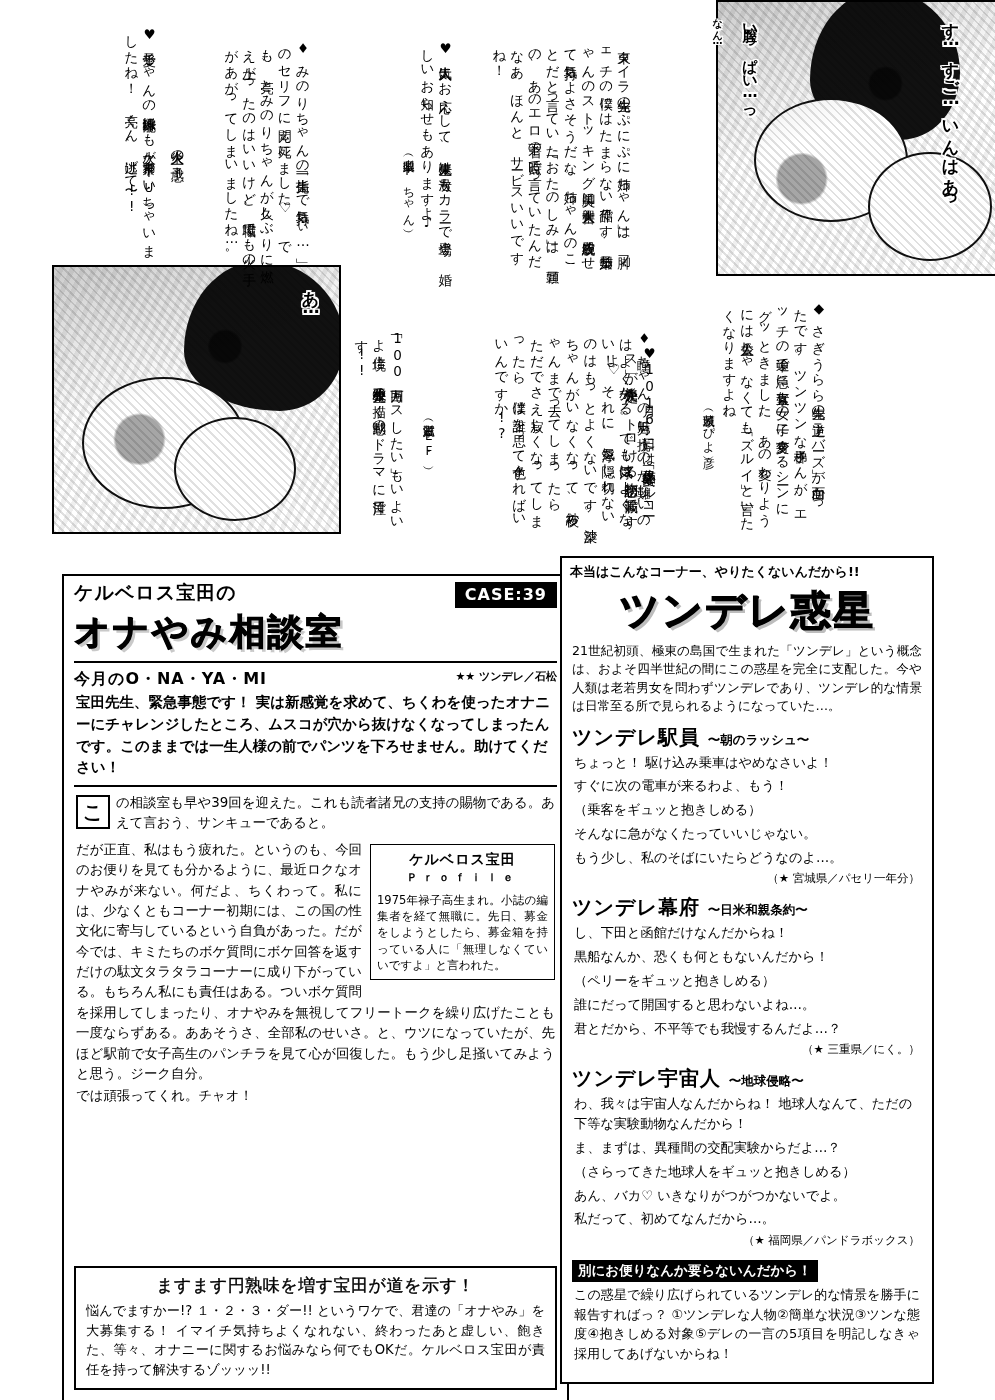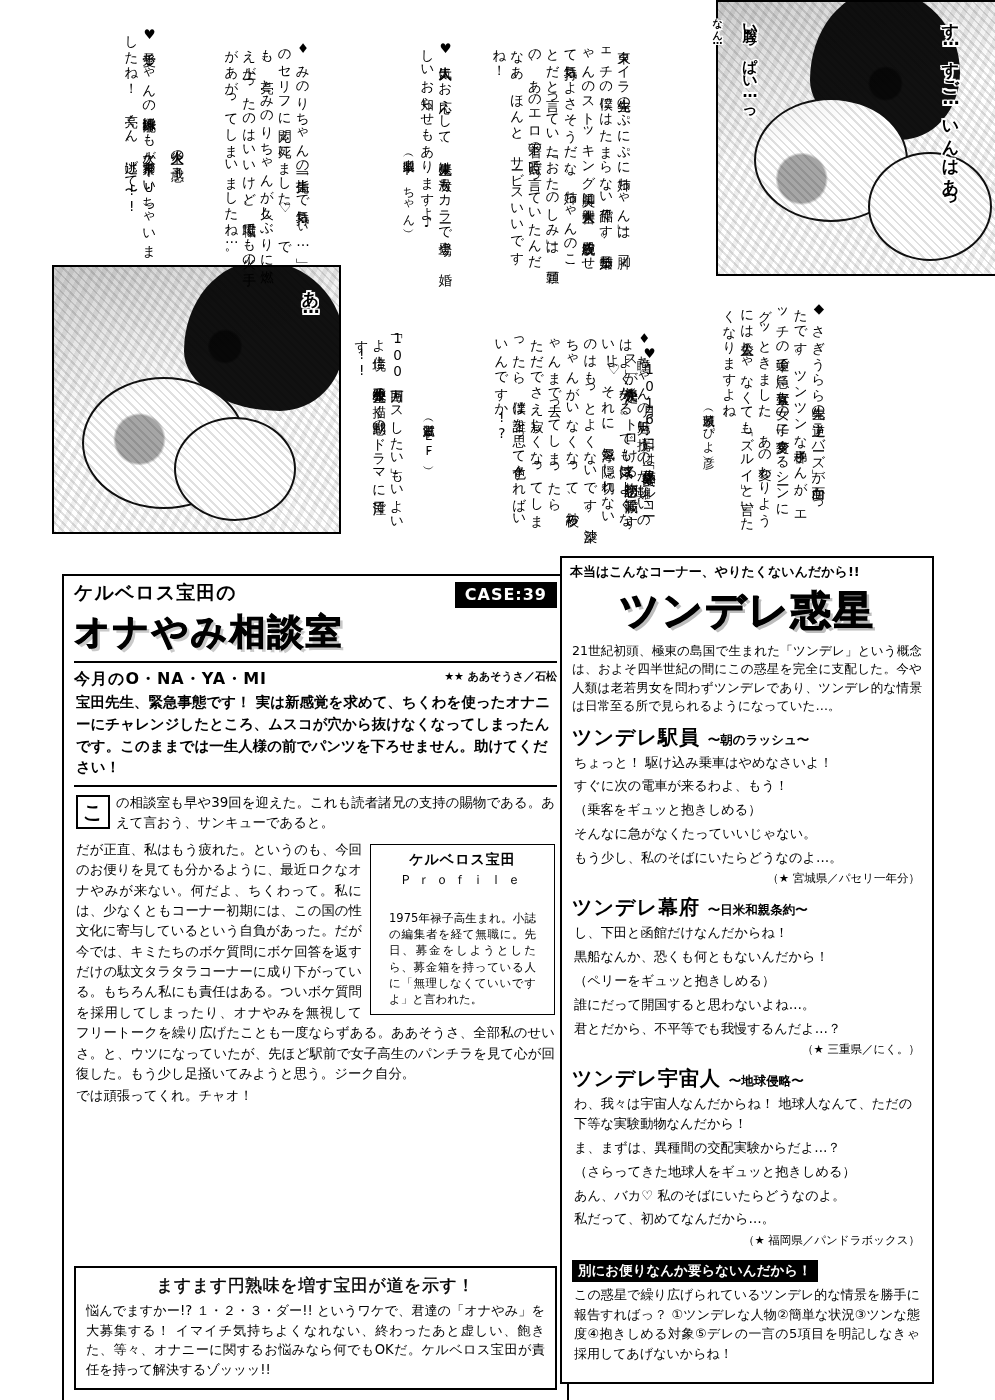--- a/index.html
+++ b/index.html
@@ -130,25 +130,25 @@
     font-size:20px;font-weight:bold;
     line-height:30px;text-align:center;
     margin:2px 6px 0 0;
   }
 
   .profile{
     float:right;
     width:185px;
     border:1.5px solid #000;
     margin:4px 0 4px 8px;
-    padding:4px 18px 6px;
+    padding:4px 6px 6px;
     box-sizing:border-box;
   }
   .profile .p-t1{text-align:center;font-weight:bold;font-size:14px;letter-spacing:1px;}
-  .profile .p-t2{text-align:center;font-weight:normal;font-size:13px;letter-spacing:5px;margin-bottom:20px;}
+  .profile .p-t2{text-align:center;font-weight:bold;font-size:11px;letter-spacing:5px;margin-bottom:5px;}
   .profile .p-body{font-size:11.5px;line-height:1.42;}
 
   .footer-box{
     position:absolute;left:10px;right:10px;bottom:10px;
     border:2px solid #000;
     padding:6px 10px 8px;
     box-sizing:border-box;
   }
   .footer-box .fb-title{
     font-weight:normal;font-size:17px;letter-spacing:.5px;margin-bottom:4px;
@@ -229,21 +229,21 @@
 
   <div class="bottom">
 
     <div class="panel panel-left">
       <div class="hdr-title">ケルベロス宝田の</div>
       <div class="case-badge">CASE:39</div>
       <div class="big-title">オナやみ相談室</div>
       <div class="rule"></div>
 
       <div>
-        <span class="credit">★★ ああそうさ／石松</span>
+        <span class="credit">★★ ツンデレ／石松</span>
         <div class="sub-head">今月のO・NA・YA・MI</div>
       </div>
       <div class="letter-body">宝田先生、緊急事態です！ 実は新感覚を求めて、ちくわを使ったオナニーにチャレンジしたところ、ムスコが穴から抜けなくなってしまったんです。このままでは一生人様の前でパンツを下ろせません。助けてください！</div>
       <div class="rule"></div>
 
       <div class="answer">
         <span class="dropcap">こ</span>
         <span>の相談室も早や39回を迎えた。これも読者諸兄の支持の賜物である。あえて言おう、サンキューであると。</span>
       </div>
 
@@ -294,21 +294,21 @@
       <div class="sec-credit">（★ 三重県／にく。）</div>
 
       
       <div class="sec-head">
         <span>ツンデレ宇宙人</span>
         <span class="sub">〜地球侵略〜</span>
       </div>
       <div class="sec-body">わ、我々は宇宙人なんだからね！ 地球人なんて、ただの下等な実験動物なんだから！</div>
       <div class="sec-body">ま、まずは、異種間の交配実験からだよ…？</div>
       <div class="sec-body">（さらってきた地球人をギュッと抱きしめる）</div>
-      <div class="sec-body">あん、バカ♡ 私のそばにいたらどうなのよ。</div>
+      <div class="sec-body">あん、バカ♡ いきなりがつがつかないでよ。</div>
       <div class="sec-body">私だって、初めてなんだから…。</div>
       <div class="sec-credit">（★ 福岡県／パンドラボックス）</div>
 
       <div class="r-foot-title">別にお便りなんか要らないんだから！</div>
       <div class="r-foot-body">この惑星で繰り広げられているツンデレ的な情景を勝手に報告すればっ？ ①ツンデレな人物②簡単な状況③ツンな態度④抱きしめる対象⑤デレの一言の5項目を明記しなきゃ採用してあげないからね！</div>
     </div>
 
   </div>
 </div>
 

